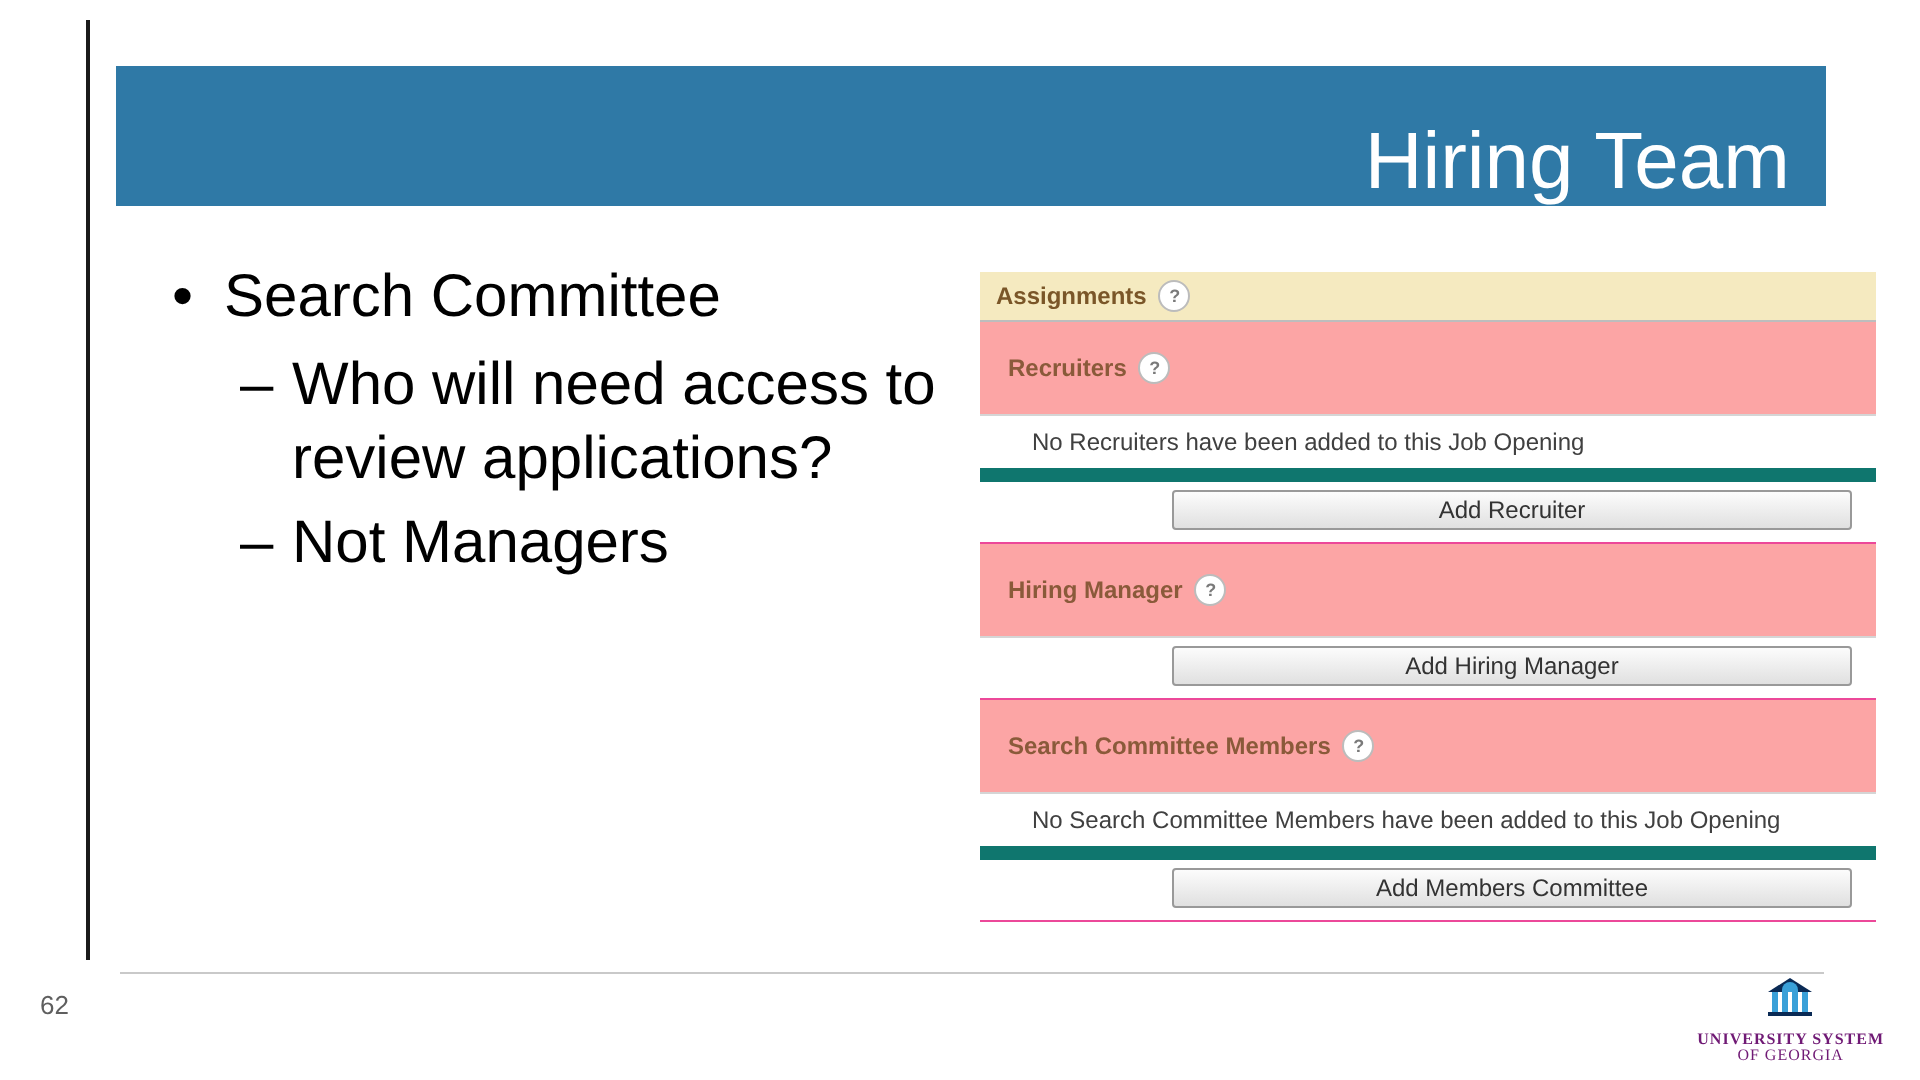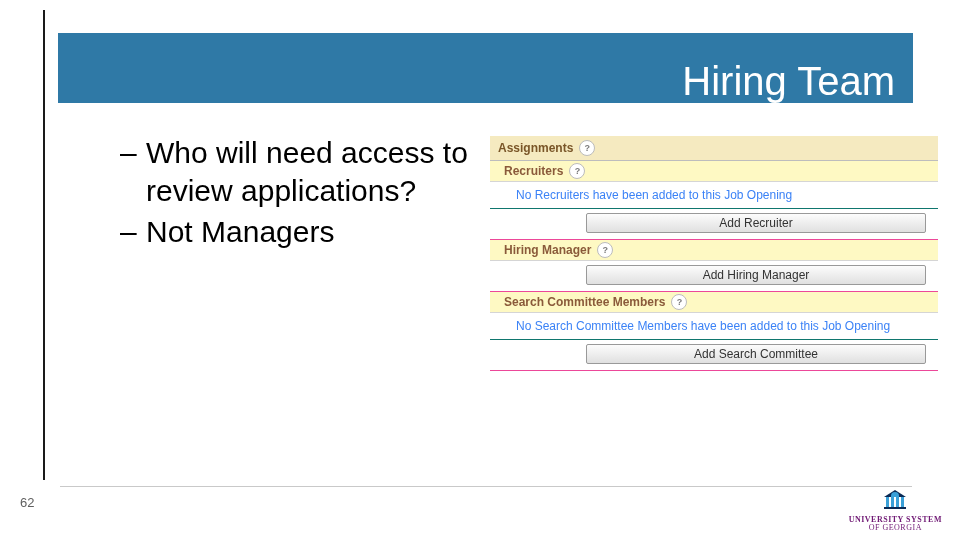--- a/index.html
+++ b/index.html
@@ -97,25 +97,25 @@
     color: #7a5628;
     font-weight: bold;
     font-size: 12px;
     padding: 4px 8px;
     border-bottom: 1px solid #bdbdbd;
     display: flex;
     align-items: center;
     gap: 6px;
   }
   .sub-header {
-    background: #fef9c3;
+    background: #fca5a5;
     color: #8a5a3a;
     font-weight: bold;
     font-size: 12px;
-    padding: 2px 14px;
+    padding: 15px 14px;
     border-bottom: 1px solid #d5d5d5;
     display: flex;
     align-items: center;
     gap: 6px;
     text-align: center;
   }
   .help {
     display: inline-flex;
     align-items: center;
     justify-content: center;
@@ -123,23 +123,23 @@
     height: 14px;
     border: 1px solid #bcbcbc;
     border-radius: 50%;
     color: #7a7a7a;
     font-size: 9px;
     font-weight: bold;
     background: #fff;
   }
   .row-text {
     font-size: 12px;
-    color: #3b82f6;
+    color: #404040;
     padding: 6px 26px;
-    border-bottom: 1px solid #0f766e;
+    border-bottom: 7px solid #0f766e;
   }
   .row-btn {
     padding: 4px 12px 6px 12px;
     border-bottom: 1px solid #ec4899;
     display: flex;
     justify-content: flex-end;
   }
   .btn {
     background: linear-gradient(#fcfcfc, #e0e0e0);
     border: 1px solid #999;
@@ -194,20 +194,21 @@
 <body>
 
 <div class="slide">
   <div class="left-rule"></div>
 
   <div class="title-bar">
     <div class="title-text">Hiring Team</div>
   </div>
 
   <div class="content">
+    <div class="bullet-l1">Search Committee</div>
     <div class="bullet-l2">Who will need access to review applications?</div>
     <div class="bullet-l2">Not Managers</div>
   </div>
 
   <div class="panel">
     <div class="section-header">
       <span>Assignments</span>
       <span class="help">?</span>
     </div>
 
@@ -227,21 +228,21 @@
     <div class="row-btn">
       <button class="btn">Add Hiring Manager</button>
     </div>
 
     <div class="sub-header">
       <span>Search Committee Members</span>
       <span class="help">?</span>
     </div>
     <div class="row-text">No Search Committee Members have been added to this Job Opening</div>
     <div class="row-btn">
-      <button class="btn">Add Search Committee</button>
+      <button class="btn">Add Members Committee</button>
     </div>
   </div>
 
   <div class="bottom-rule"></div>
   <div class="pagenum">62</div>
 
   <div class="logo">
     <span class="logo-mark">
       <svg width="26" height="22" viewBox="0 0 26 22">
         <rect x="2" y="18" width="22" height="2" fill="#0a2a55"></rect>

